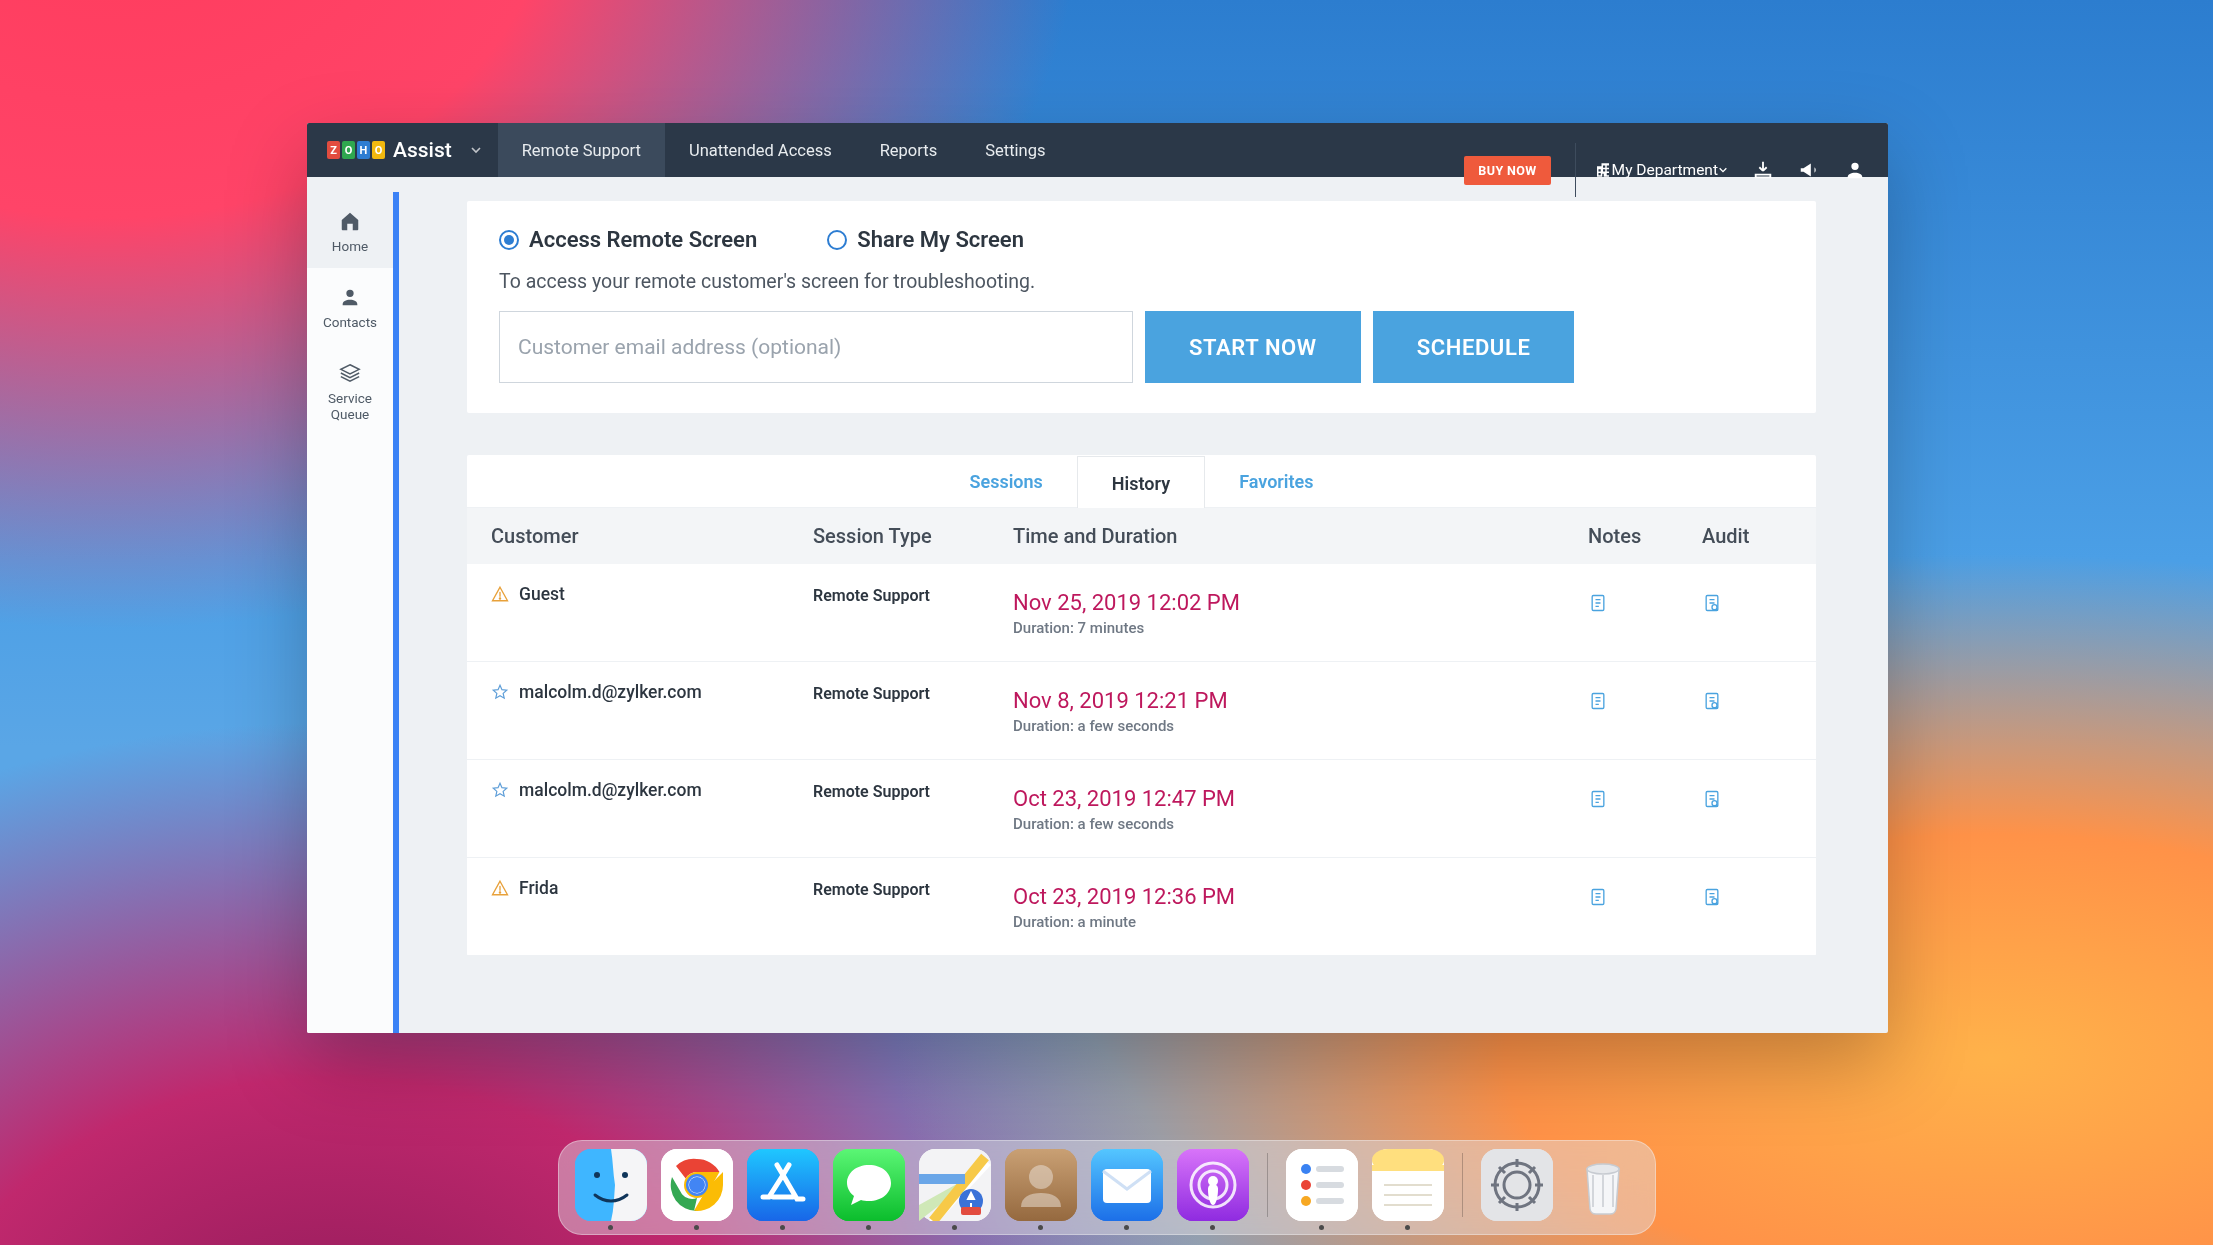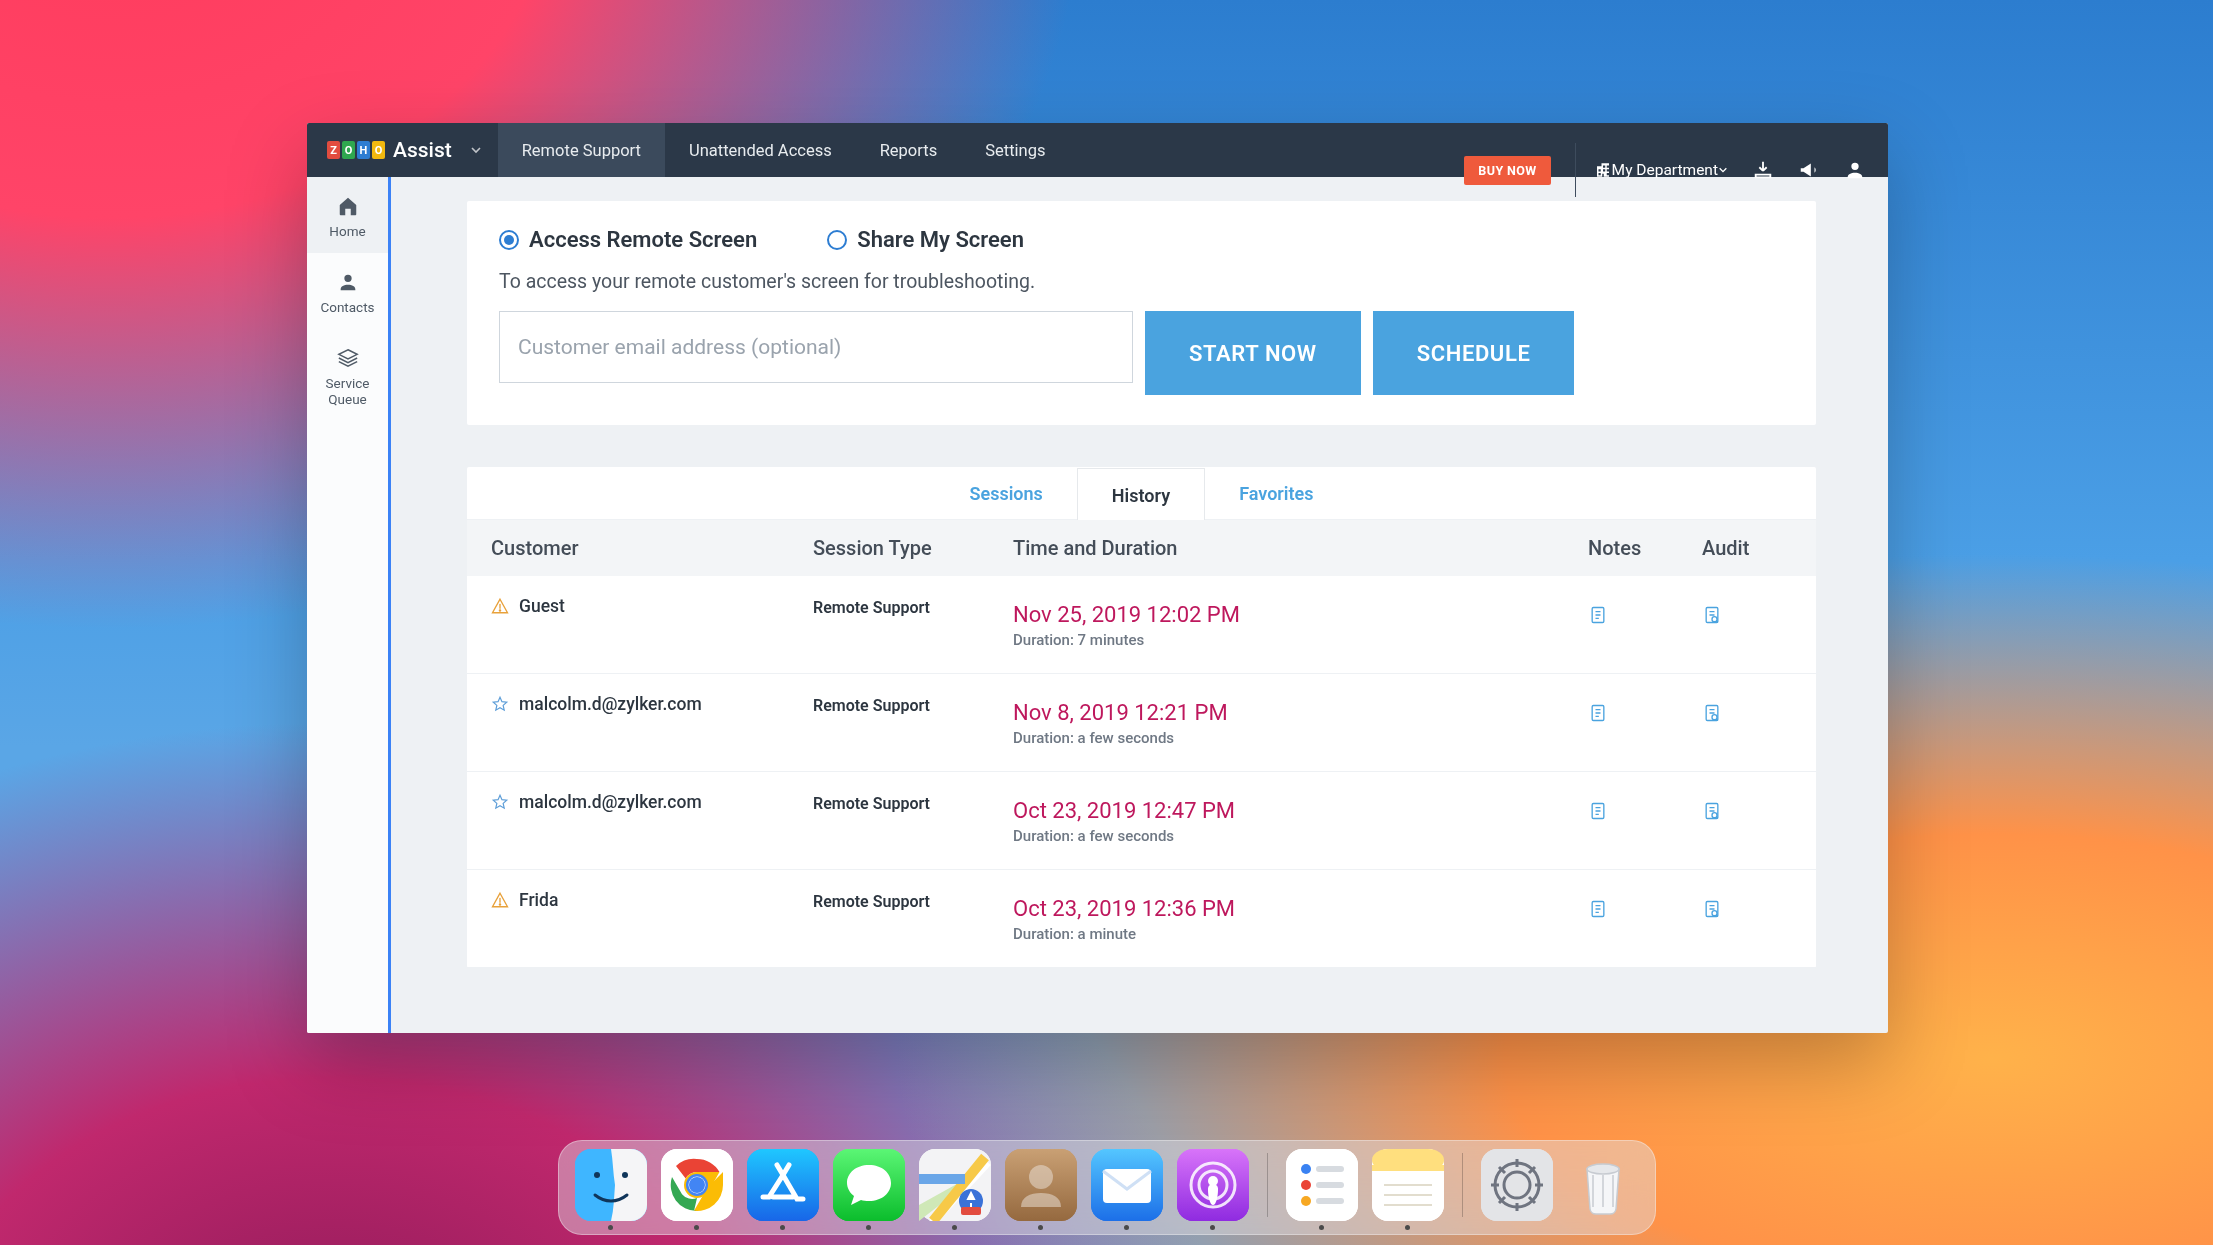--- a/index.html
+++ b/index.html
@@ -32,40 +32,40 @@
 .nav-tab { padding: 0 24px; display: flex; align-items: center; font-size: 16.5px; cursor: pointer; color: #e8ecef; }
 .nav-tab.active { background: #3b4a5c; }
 
 .nav-right { margin-left: auto; display: flex; align-items: center; gap: 24px; padding-right: 22px; margin-top: 40px; }
 .buy-now { background: #ef5a3c; color: #fff; font-size: 12.5px; font-weight: 700; padding: 7px 14px; border-radius: 2px; letter-spacing: .4px; }
 .dept { display: flex; align-items: center; gap: 0; font-size: 15.5px; border-left: 1px solid #3e4c5d; padding-left: 18px; }
 .nav-icon { width: 22px; height: 22px; fill: #fff; cursor: pointer; }
 .divider-left { border-left: 1px solid #3e4c5d; height: 54px; display: flex; align-items: center; padding-left: 18px; }
 
 
-.sidebar { position: absolute; left: 0; top: 54px; bottom: 0; width: 84px; background: #fbfcfd; border-right: 3px solid #3b82f6; }
+.sidebar { position: absolute; left: 0; top: 69px; bottom: 0; width: 92px; background: #fbfcfd; border-right: 6px solid #3b82f6; }
 .side-item { display: flex; flex-direction: column; align-items: center; justify-content: center; gap: 6px; padding: 18px 4px 14px; font-size: 13.5px; color: #4f5a66; cursor: pointer; }
 .side-item.active { background: #eef1f4; }
 .side-icon { width: 22px; height: 22px; fill: #4f5a66; }
 
 
 .main { position: absolute; left: 88px; top: 54px; right: 0; bottom: 0; padding: 24px 72px; overflow: auto; }
 .card { background: #fff; border-radius: 2px; }
 
 
 .access-card { padding: 26px 32px 30px; }
 .radio-row { display: flex; gap: 70px; align-items: center; }
 .radio { display: flex; align-items: center; gap: 10px; font-size: 22px; font-weight: 600; color: #2d3640; cursor: pointer; }
 .radio-circle { width: 20px; height: 20px; border: 2.5px solid #2d7dd2; border-radius: 50%; display: flex; align-items: center; justify-content: center; }
 .radio-circle.on::after { content: ''; width: 10px; height: 10px; background: #2d7dd2; border-radius: 50%; }
 .access-desc { font-size: 19.5px; color: #4d5661; margin-top: 18px; }
 .access-controls { display: flex; gap: 12px; margin-top: 18px; }
 .email-input { flex: 0 0 634px; height: 72px; border: 1px solid #cfd6dd; padding: 0 18px; font-size: 21px; color: #2d3640; }
 .email-input::placeholder { color: #9aa3ad; }
-.btn-primary { height: 84px; padding: 0 44px; background: #4aa3df; color: #fff; font-size: 22px; font-weight: 600; letter-spacing: .6px; border: none; cursor: pointer; }
+.btn-primary { height: 72px; padding: 0 44px; background: #4aa3df; color: #fff; font-size: 22px; font-weight: 600; letter-spacing: .6px; border: none; cursor: pointer; }
 
 
 .hist-card { margin-top: 42px; }
 .hist-tabs { display: flex; justify-content: center; border-bottom: 1px solid #eef1f4; }
 .hist-tab { padding: 16px 34px 14px; font-size: 18px; font-weight: 600; color: #4aa3df; cursor: pointer; }
 .hist-tab.active { color: #2d3640; background: #fff; border: 1px solid #e6e9ec; border-bottom: none; position: relative; top: 1px; }
 
 .hist-head { display: flex; background: #f3f5f7; padding: 16px 24px; font-size: 20px; color: #444d58; font-weight: 500; }
 .col-customer { flex: 0 0 322px; }
 .col-type { flex: 0 0 200px; }

